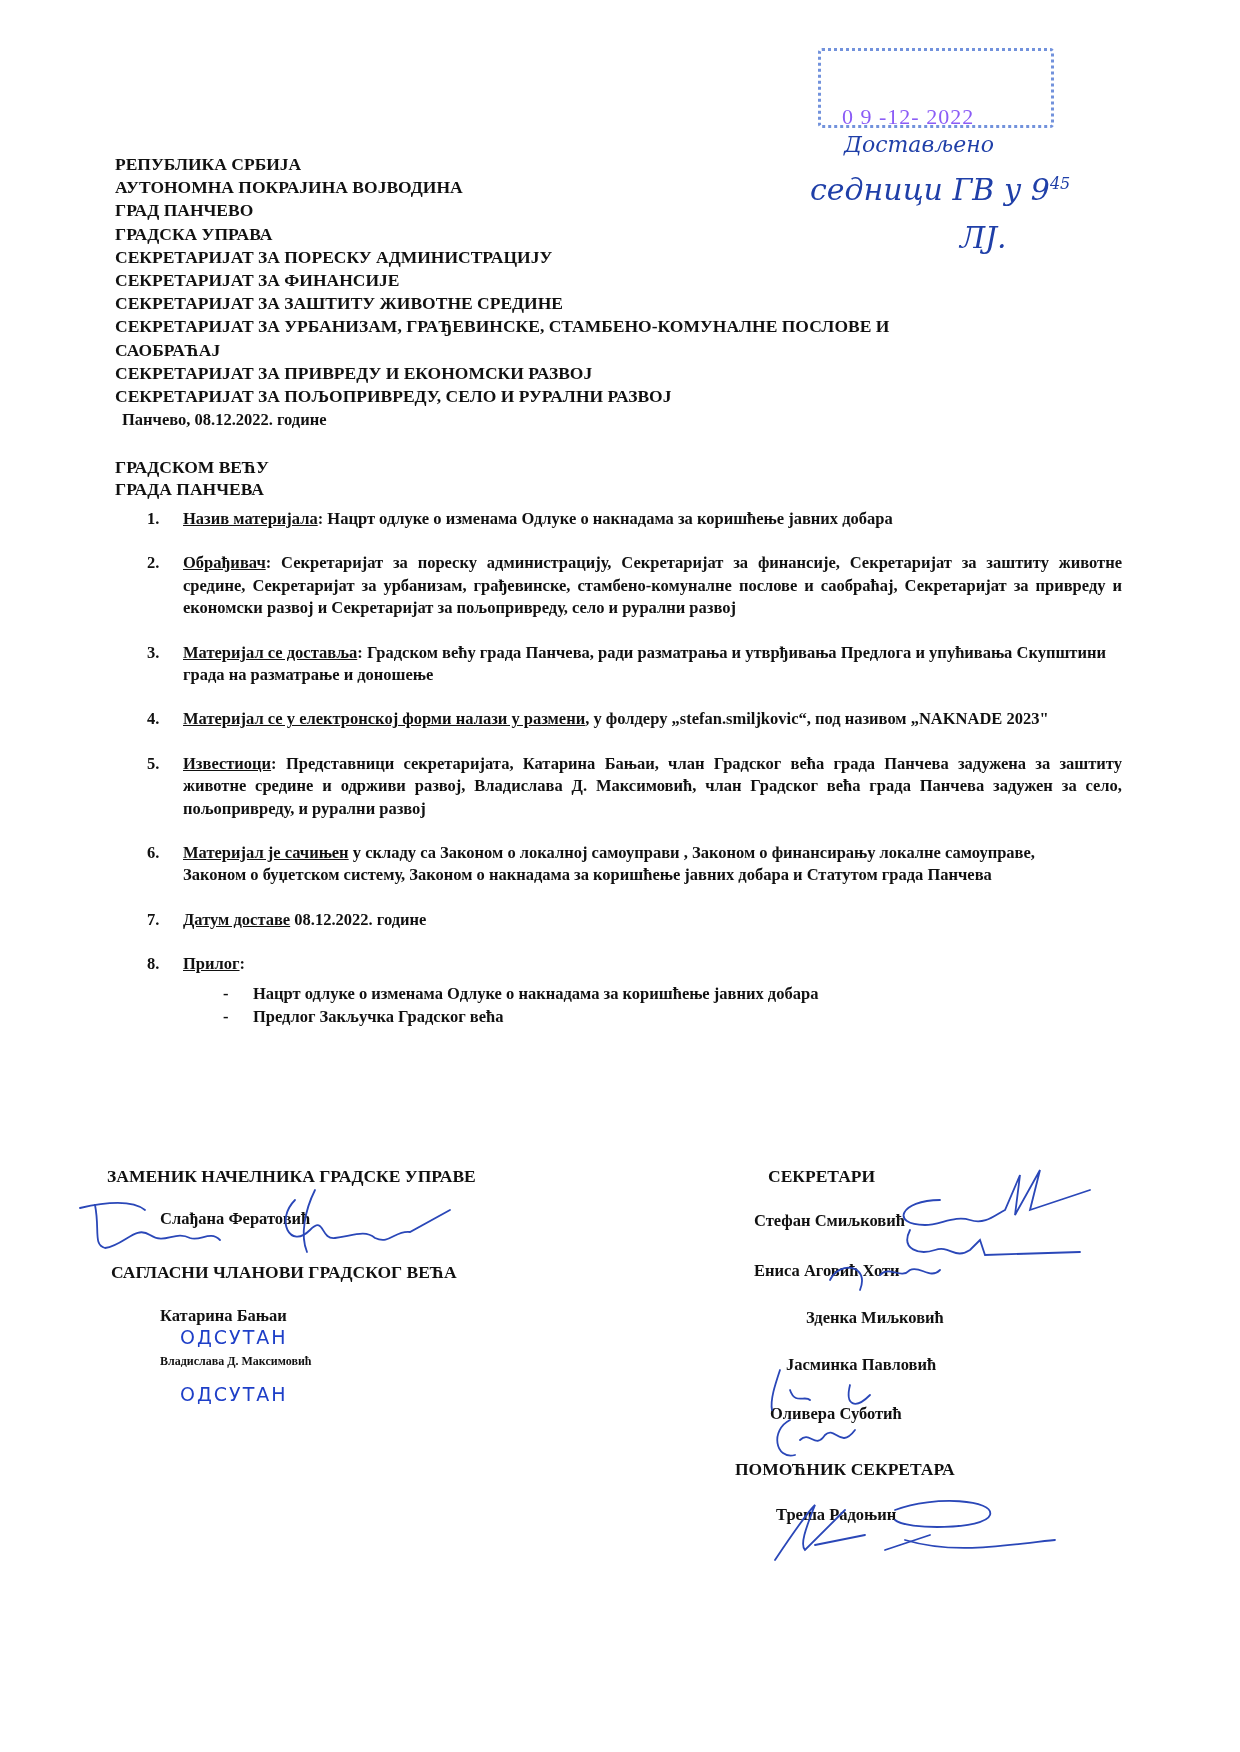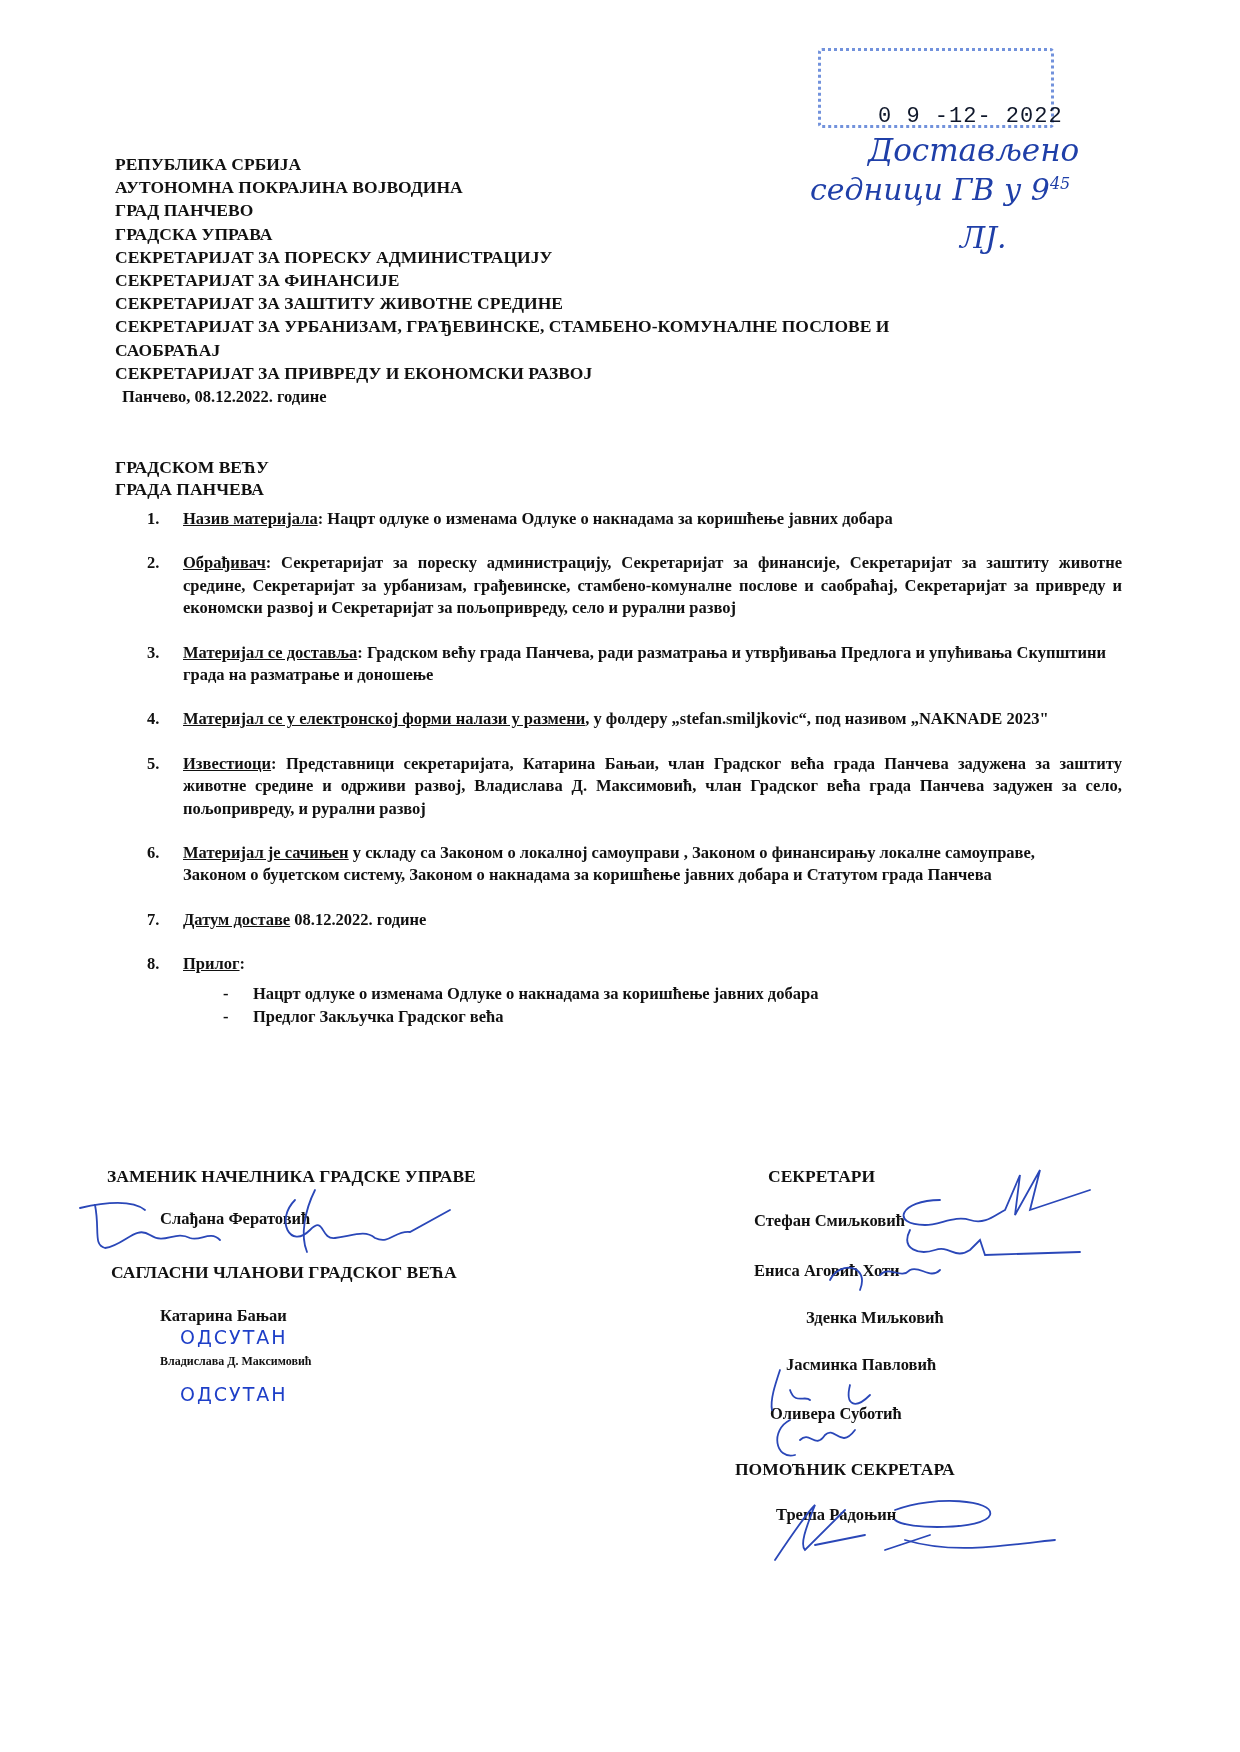--- a/index.html
+++ b/index.html
@@ -21,45 +21,46 @@
   .sig-left-name { position:absolute; left:160px; top:1209px; font-weight:bold; font-size:16.5px; }
   .sig-left-title2 { position:absolute; left:111px; top:1262px; font-weight:bold; font-size:17.5px; }
   .member1 { position:absolute; left:160px; top:1306px; font-weight:bold; font-size:16.5px; }
   .absent1 { position:absolute; left:180px; top:1326px; font-family:"DejaVu Sans", sans-serif; color:#1e3fc8; font-size:19px; letter-spacing:2px; }
   .member2 { position:absolute; left:160px; top:1354px; font-weight:bold; font-size:12px; }
   .absent2 { position:absolute; left:180px; top:1383px; font-family:"DejaVu Sans", sans-serif; color:#1e3fc8; font-size:19px; letter-spacing:2px; }
   .sec-title { position:absolute; left:768px; top:1166px; font-weight:bold; font-size:17.5px; }
   .sec-name { position:absolute; font-weight:bold; font-size:16.5px; white-space:nowrap; }
   .asst-title { position:absolute; left:735px; top:1459px; font-weight:bold; font-size:17.5px; }
   .stamp { position:absolute; left:818px; top:48px; width:230px; height:74px; border:3px dotted #5a7fd6; border-radius:4px; opacity:0.85; }
-  .stamp-date { position:absolute; left:878px; top:104px; font-family:Liberation Mono, monospace; font-size:22px; color:#0f172a; letter-spacing:1px; }
+  .stamp-date { position:absolute; left:842px; top:104px; font-family:Liberation Serif, serif; font-size:22px; color:#8b5cf6; letter-spacing:1px; }
   .handwriting { position:absolute; font-family:"DejaVu Serif", serif; font-style:italic; color:#1f3fa8; }
   svg.sig { position:absolute; overflow:visible; }
   svg.sig path { fill:none; stroke:#2a47b8; stroke-width:1.8; stroke-linecap:round; }
 </style>
 </head>
 <body>
 
 <div class="stamp"></div>
 <div class="stamp-date">0 9 -12- 2022</div>
-<div class="handwriting" style="left:868px;top:132px;font-size:31px;">Достављено</div>
+<div class="handwriting" style="left:844px;top:132px;font-size:22px;">Достављено</div>
 <div class="handwriting" style="left:810px;top:172px;font-size:30px;"><span>седници ГВ у 9</span><sup style="font-size:16px;">45</sup></div>
 <div class="handwriting" style="left:960px;top:220px;font-size:30px;">ЛЈ.</div>
 
 <div class="hdr">
   <div>РЕПУБЛИКА СРБИЈА</div>
   <div>АУТОНОМНА ПОКРАЈИНА ВОЈВОДИНА</div>
   <div>ГРАД ПАНЧЕВО</div>
   <div>ГРАДСКА УПРАВА</div>
   <div>СЕКРЕТАРИЈАТ ЗА ПОРЕСКУ АДМИНИСТРАЦИЈУ</div>
   <div>СЕКРЕТАРИЈАТ ЗА ФИНАНСИЈЕ</div>
   <div>СЕКРЕТАРИЈАТ ЗА ЗАШТИТУ ЖИВОТНЕ СРЕДИНЕ</div>
   <div>СЕКРЕТАРИЈАТ ЗА  УРБАНИЗАМ, ГРАЂЕВИНСКЕ,  СТАМБЕНО-КОМУНАЛНЕ ПОСЛОВЕ  И</div>
   <div>САОБРАЋАЈ</div>
   <div>СЕКРЕТАРИЈАТ ЗА ПРИВРЕДУ И ЕКОНОМСКИ РАЗВОЈ</div>
+  <div>СЕКРЕТАРИЈАТ ЗА ПОЉОПРИВРЕДУ, СЕЛО И РУРАЛНИ  РАЗВОЈ</div>
   <div class="city-date">Панчево, 08.12.2022. године</div>
 </div>
 
 <div class="addressee">
   <div>ГРАДСКОМ ВЕЋУ</div>
   <div>ГРАДА ПАНЧЕВА</div>
 </div>
 
 <div class="items">
   <div class="item">

